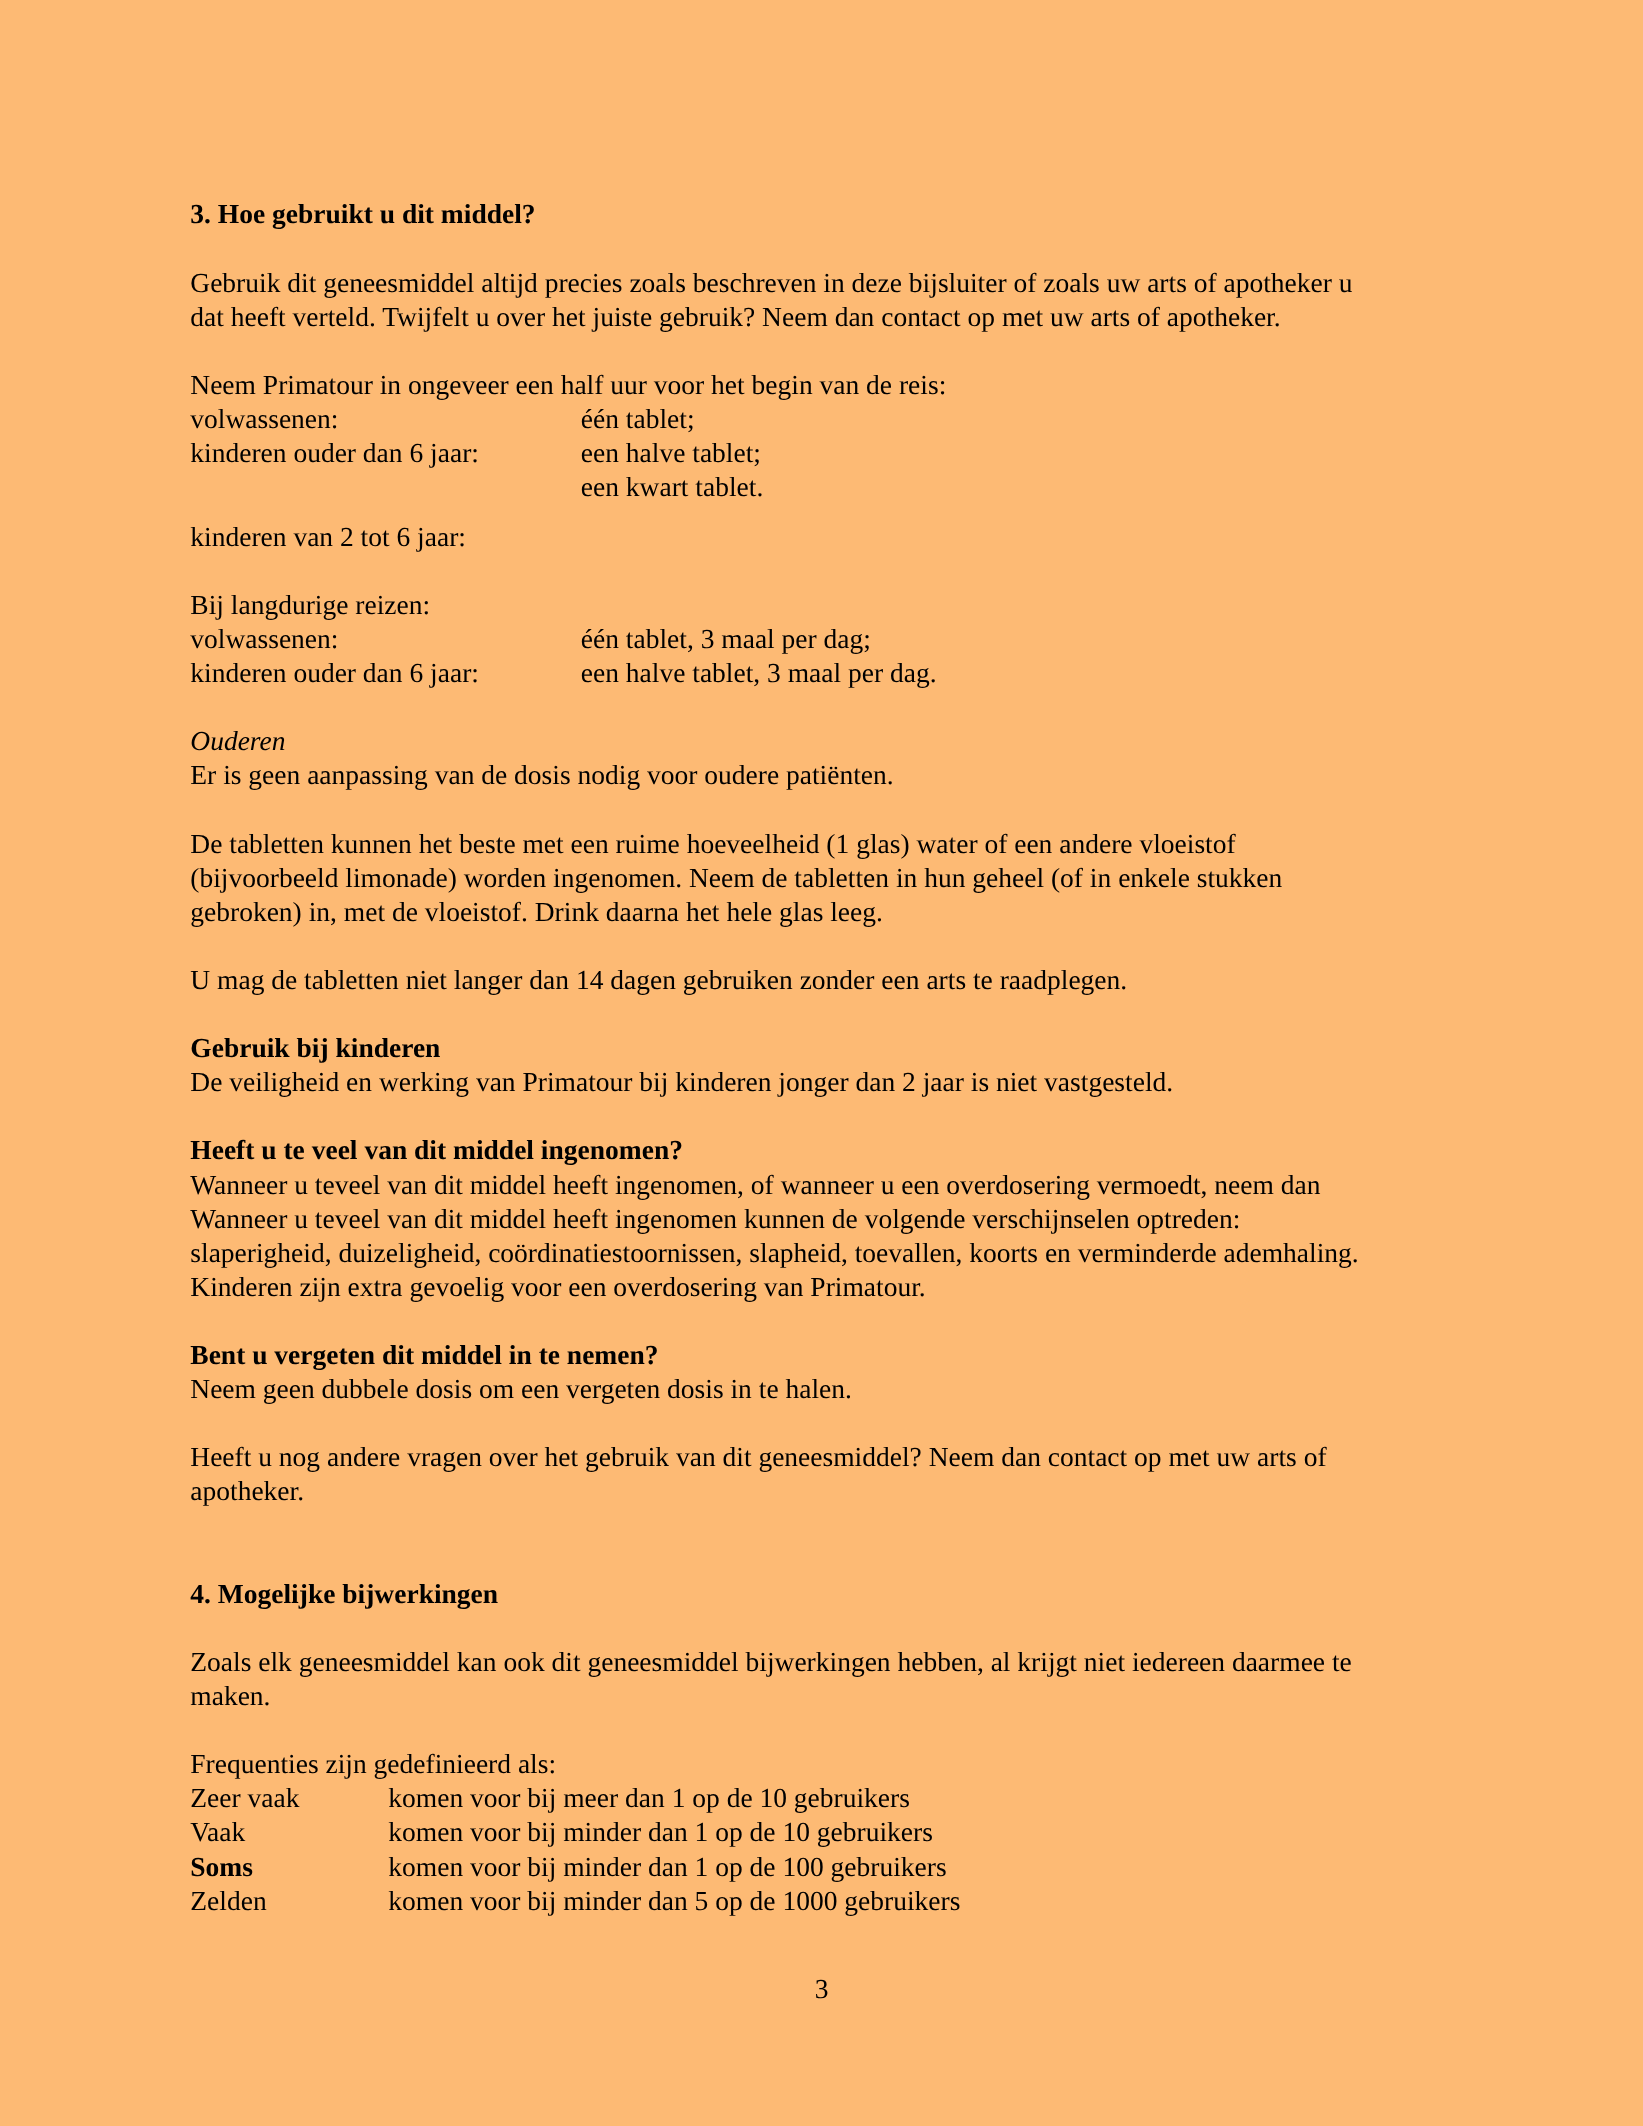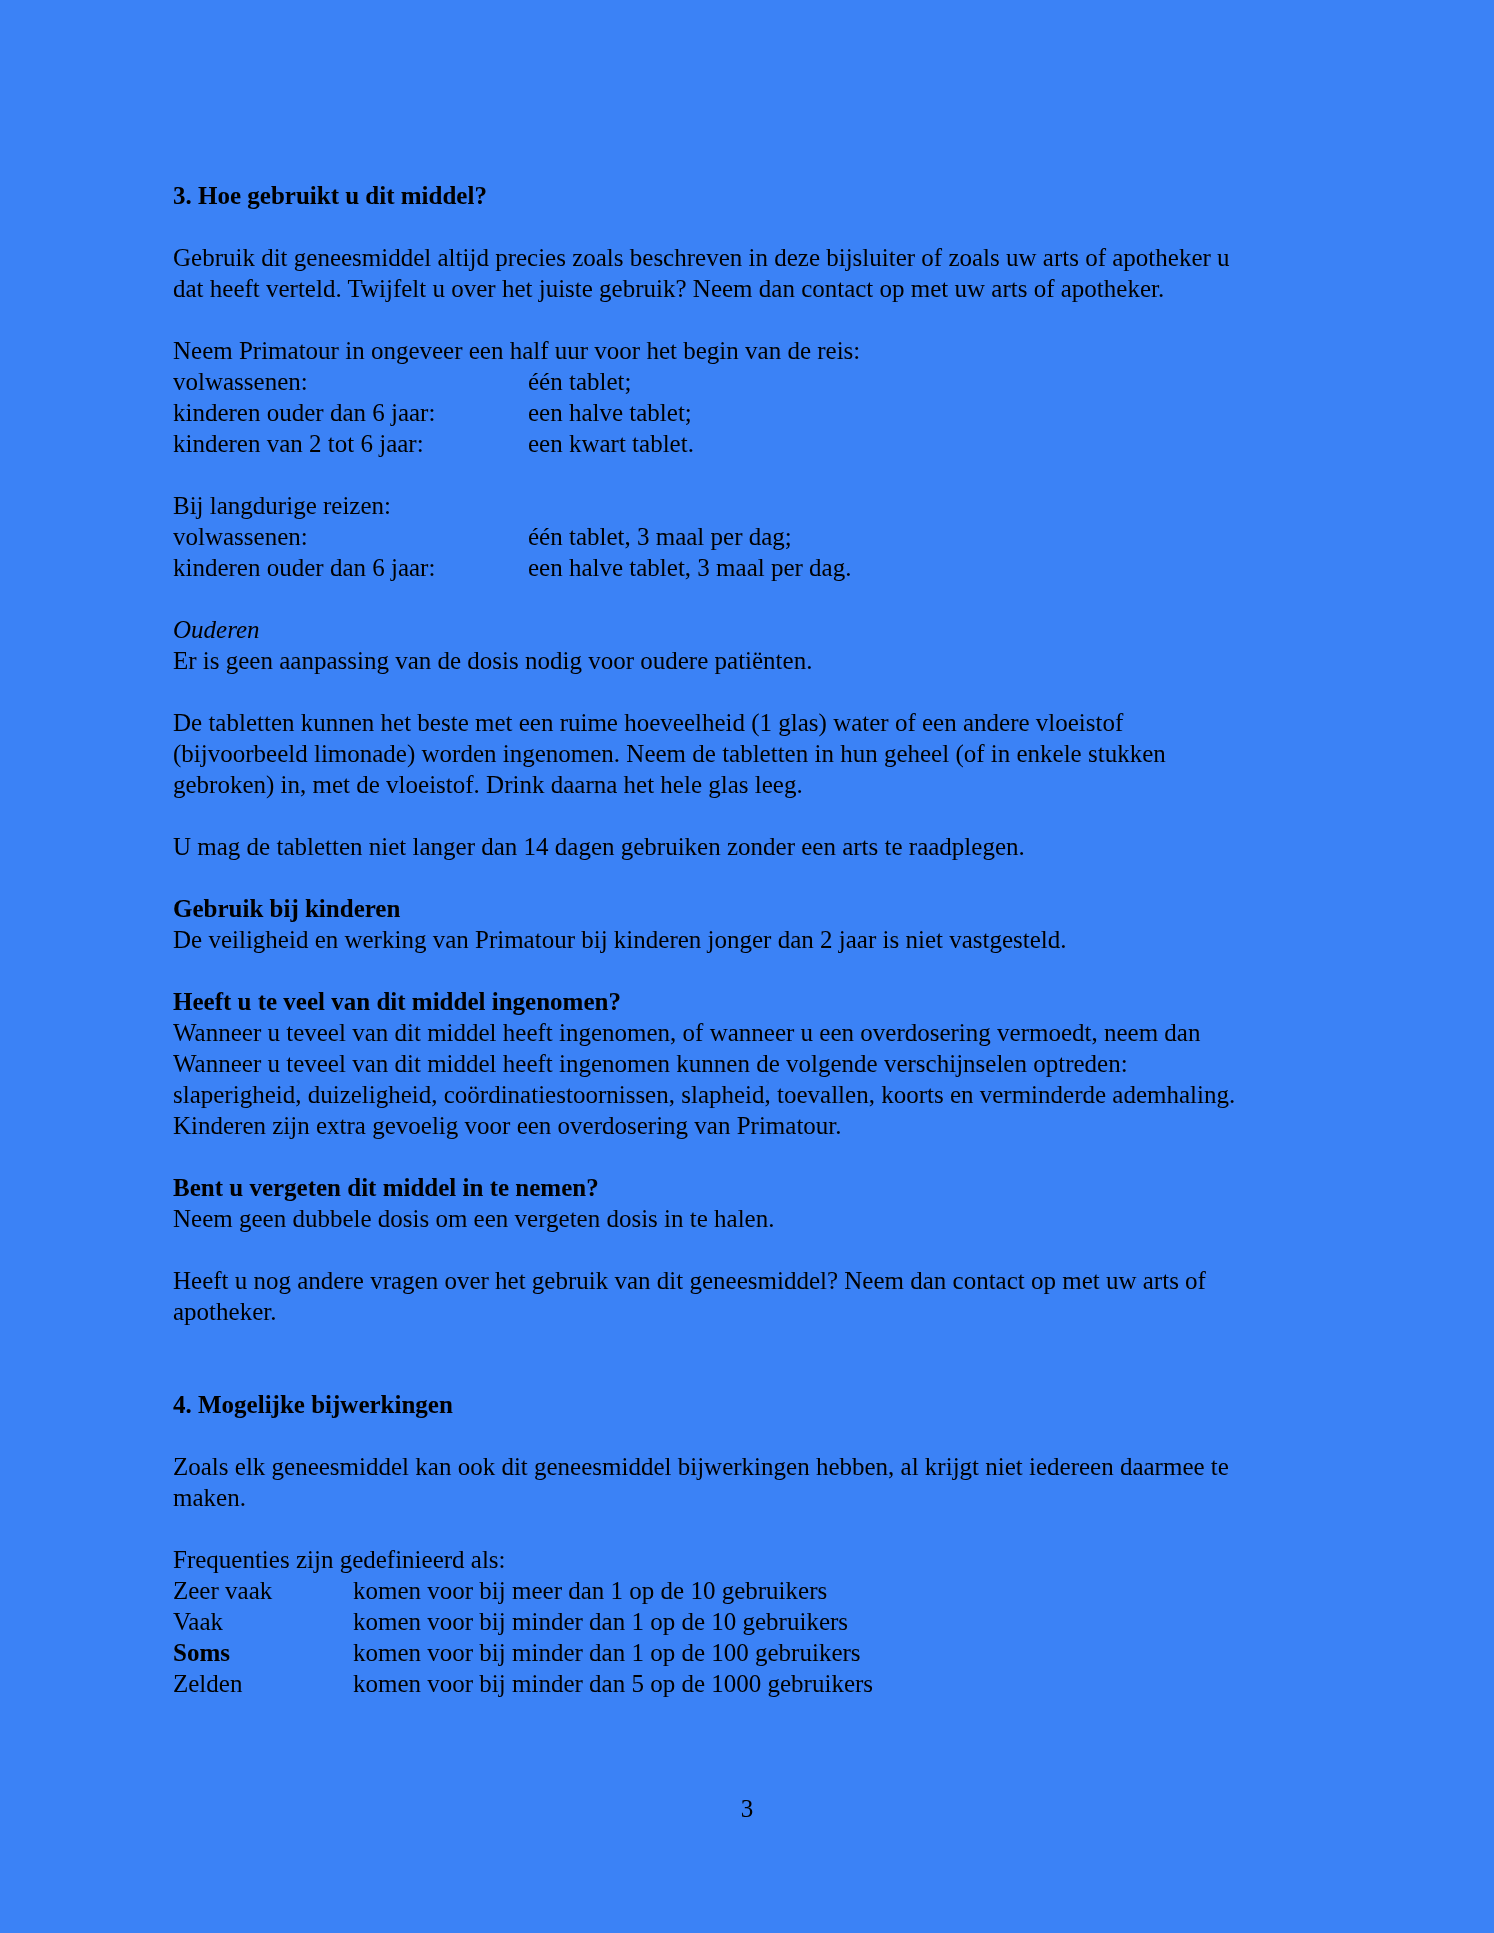--- a/index.html
+++ b/index.html
@@ -4,21 +4,21 @@
 <style>
   html, body {
     margin: 0;
     padding: 0;
     background: #ffffff;
   }
   .page {
     position: relative;
     width: 1494px;
     height: 1933px;
-    background: #3b82f6;
+    background: #fdba74;
     color: #000000;
     font-family: "Liberation Serif", "DejaVu Serif", serif;
     font-size: 25px;
     line-height: 31px;
     overflow: hidden;
   }
   .content {
     position: absolute;
     top: 180px;
     left: 173px;
@@ -68,21 +68,21 @@
       <div class="line">Neem Primatour in ongeveer een half uur voor het begin van de reis:</div>
       <div class="row">
         <span class="col-label" style="width: 355px;">volwassenen:</span>
         <span class="col-value">één tablet;</span>
       </div>
       <div class="row">
         <span class="col-label" style="width: 355px;">kinderen ouder dan 6 jaar:</span>
         <span class="col-value">een halve tablet;</span>
       </div>
       <div class="row">
-        <span class="col-label" style="width: 355px;">kinderen van 2 tot 6 jaar:</span>
+        <span class="col-label" style="width: 355px; margin-top: 45px;">kinderen van 2 tot 6 jaar:</span>
         <span class="col-value">een kwart tablet.</span>
       </div>
       <div class="line spacer"></div>
       <div class="line">Bij langdurige reizen:</div>
       <div class="row">
         <span class="col-label" style="width: 355px;">volwassenen:</span>
         <span class="col-value">één tablet, 3 maal per dag;</span>
       </div>
       <div class="row">
         <span class="col-label" style="width: 355px;">kinderen ouder dan 6 jaar:</span>

